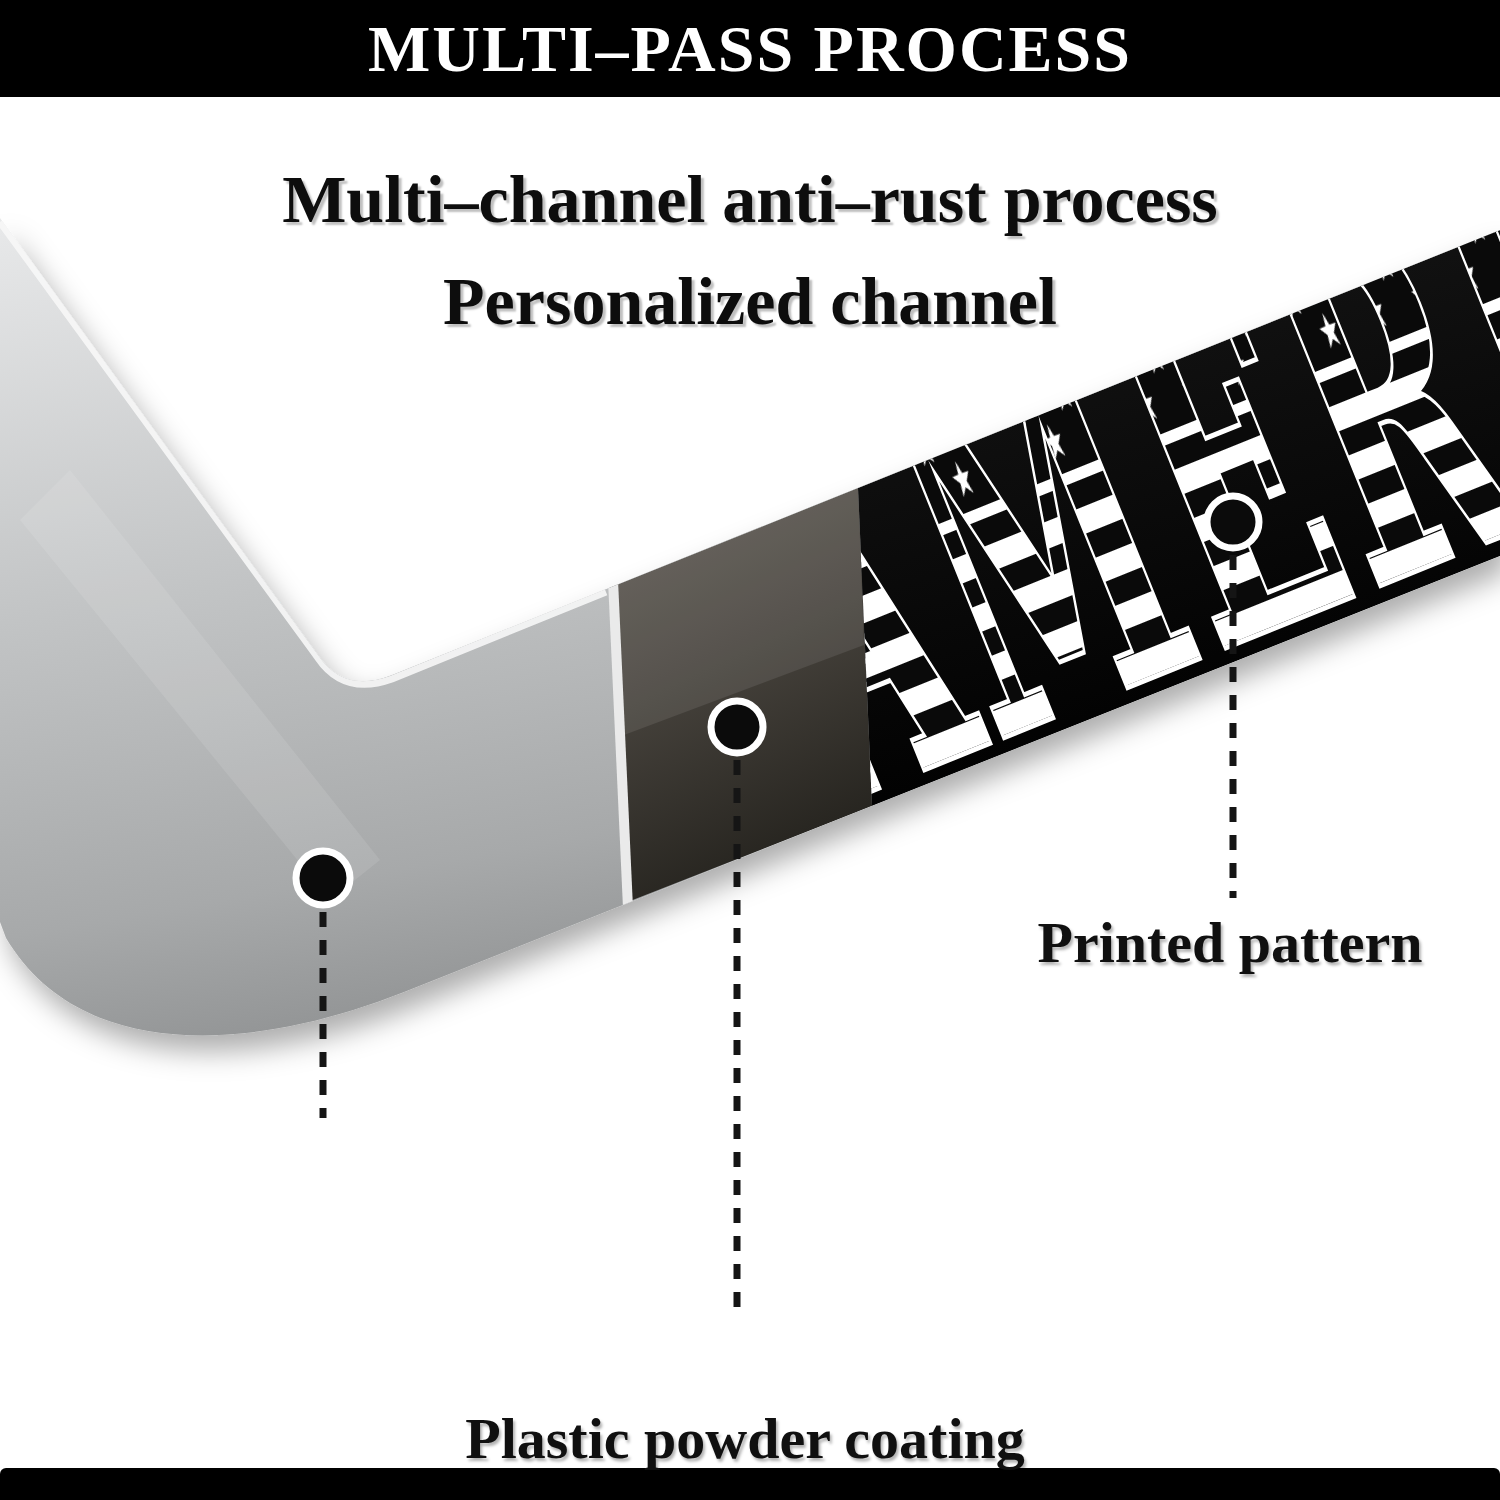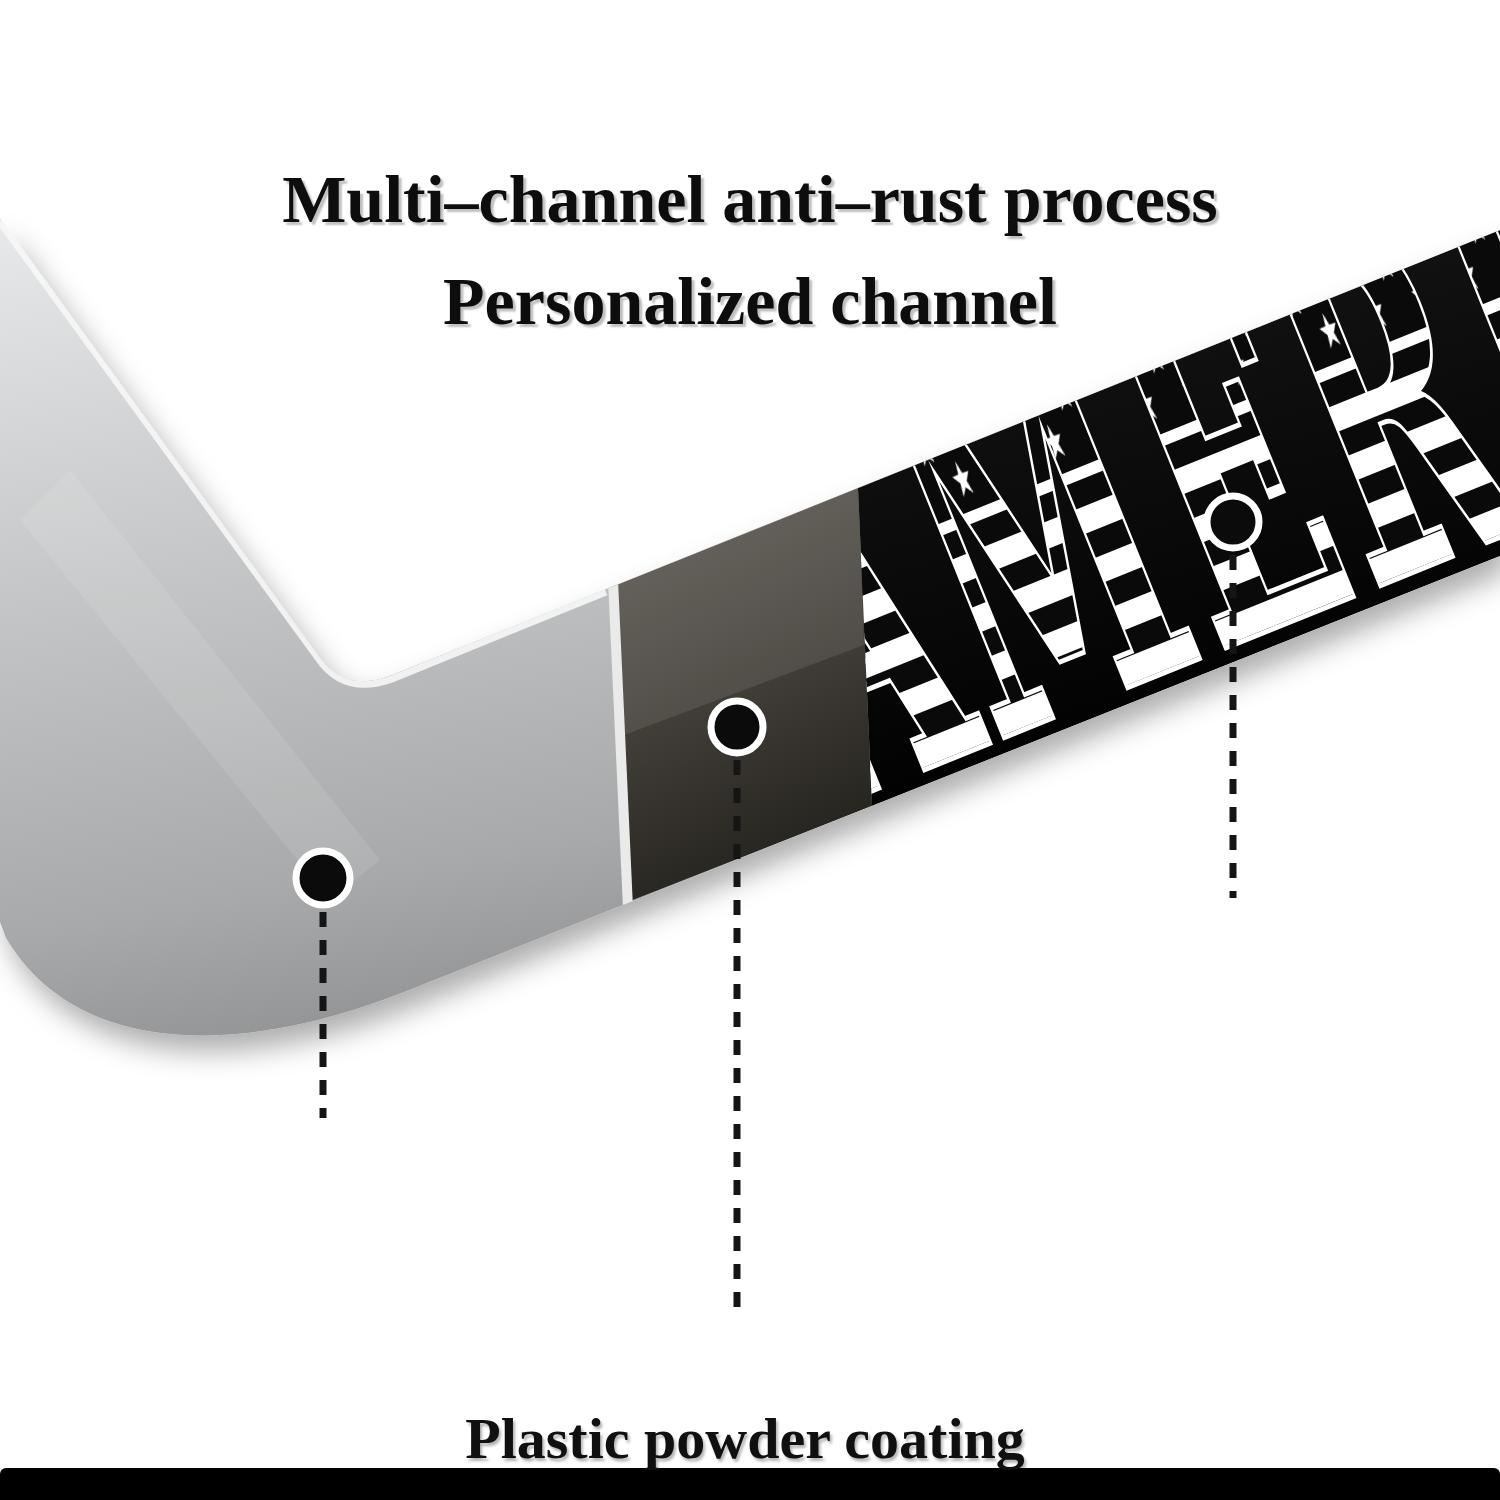--- a/index.html
+++ b/index.html
@@ -30,20 +30,23 @@
   .bottom-bar{
     position:absolute;left:0;bottom:0;width:1500px;height:32px;background:#000000;z-index:5;
     border-radius:6px 6px 0 0;
   }
 </style>
 </head>
 <body>
 
 <div class="canvas">
 
+  <div class="top-bar">
+    <span class="title">MULTI–PASS PROCESS</span>
+  </div>
 
   <div class="intro">
     <div>Multi–channel anti–rust process</div>
     <div>Personalized channel</div>
   </div>
 
   <svg class="frame-svg" width="1500" height="1500" viewBox="0 0 1500 1500">
     <defs>
       <linearGradient id="metalGrad" x1="0" y1="0" x2="0.32" y2="1">
         <stop offset="0" stop-color="#e8e9ea"></stop>
@@ -107,15 +110,16 @@
       <circle cx="737" cy="727" r="26" fill="#0b0b0b" stroke="#ffffff" stroke-width="7"></circle>
       <circle cx="1233" cy="522" r="26" fill="#0b0b0b" stroke="#ffffff" stroke-width="7"></circle>
 
       <line x1="323" y1="912" x2="323" y2="1118" stroke="#151515" stroke-width="7" stroke-dasharray="15,13"></line>
       <line x1="737" y1="760" x2="737" y2="1320" stroke="#151515" stroke-width="7" stroke-dasharray="15,13"></line>
       <line x1="1233" y1="555" x2="1233" y2="898" stroke="#151515" stroke-width="7" stroke-dasharray="15,13"></line>
     </g>
   </svg>
 
   <div class="callout-label label-powder">Plastic powder coating</div>
+  <div class="callout-label label-printed">Printed pattern</div>
 
   <div class="bottom-bar"></div>
 </div>
 
 </body></html>

